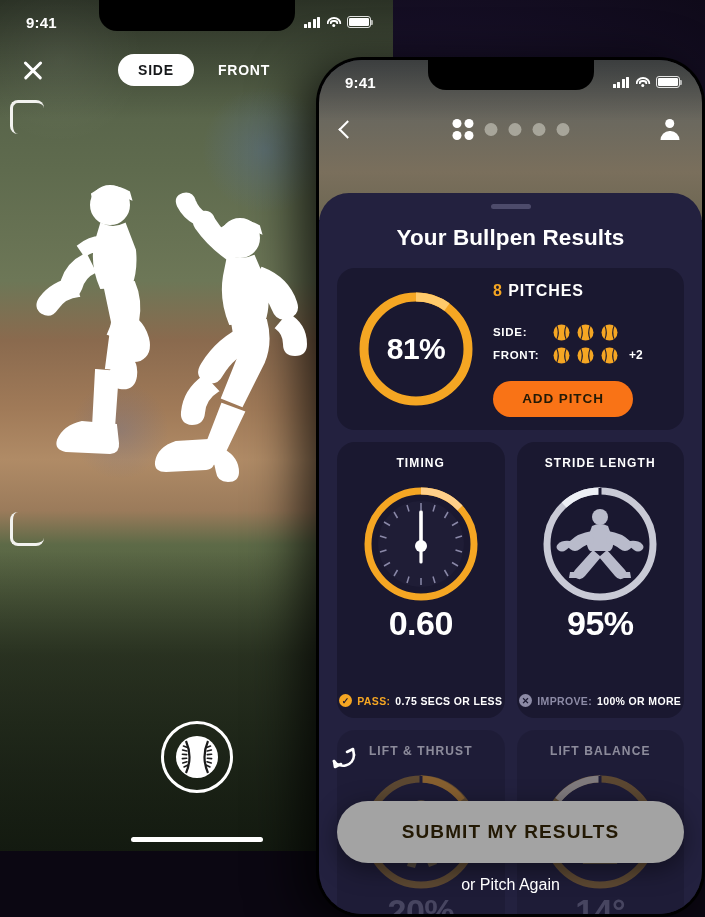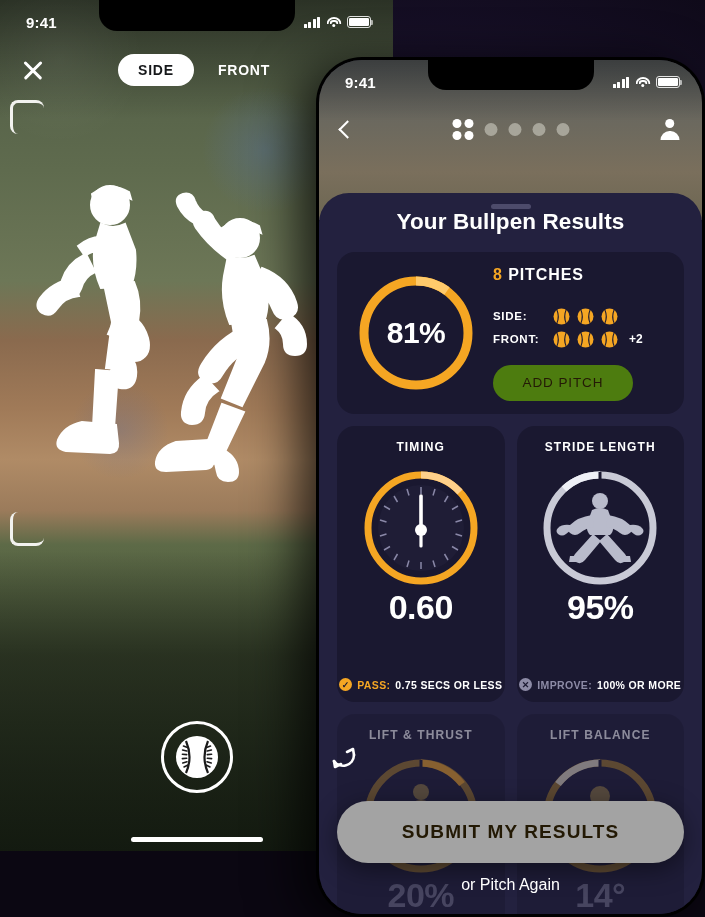--- a/index.html
+++ b/index.html
@@ -104,39 +104,39 @@
   .person { margin-left: auto; width: 21px; height: 21px; position: relative; cursor: pointer; }
   .person b { position: absolute; left: 50%; transform: translateX(-50%); background: #fff; }
   .person b:nth-child(1) { top: 0; width: 9.5px; height: 9.5px; border-radius: 50%; }
   .person b:nth-child(2) { bottom: 0; width: 19px; height: 9px; border-radius: 10px 10px 0 0; }
 
   .sheet { position: absolute; left: 0; right: 0; top: 133px; bottom: 0;
     background: #23213f; border-radius: 30px 30px 0 0; padding: 0 18px; }
   .grabber { width: 40px; height: 5px; border-radius: 3px; background: #4d4b6b;
     margin: 11px auto 0; }
   .sheet-title { text-align: center; color: #fff; font-size: 22.5px; font-weight: bold;
-    letter-spacing: .1px; }
+    margin-top: 16px; letter-spacing: .1px; }
 
   .card { background: #1a1830; border-radius: 18px; }
   .summary { margin-top: 17px; height: 162px; display: flex; align-items: center;
     padding: 0 16px 0 18px; gap: 16px; }
   .ring-wrap { position: relative; width: 122px; height: 122px; flex: none; }
   .ring-val { position: absolute; inset: 0; display: flex; align-items: center;
     justify-content: center; color: #fff; font-size: 30px; font-weight: bold; letter-spacing: -.5px; }
   .sm-right { flex: 1; }
   .pitch-line { font-size: 16px; font-weight: bold; letter-spacing: .9px; color: #fff; }
   .pitch-line .n { color: #f5a623; }
   .rowset { margin-top: 24px; }
   .prow { display: flex; align-items: center; gap: 8px; margin-bottom: 6px; }
   .plab { font-size: 11.5px; font-weight: bold; letter-spacing: .7px; color: #fff; width: 52px; }
   .balls { display: flex; gap: 7px; align-items: center; }
   .plus { font-size: 12px; font-weight: bold; color: #fff; margin-left: 3px; }
   .btn-add { margin-top: 11px; width: 140px; height: 36px; border: none; cursor: pointer;
-    background: #4d7c0f; color: #241a06; border-radius: 19px;
-    font-family: inherit; font-size: 13.5px; font-weight: normal; letter-spacing: .9px; }
+    background: #f97316; color: #241a06; border-radius: 19px;
+    font-family: inherit; font-size: 13.5px; font-weight: bold; letter-spacing: .9px; }
 
   .grid2 { display: grid; grid-template-columns: 1fr 1fr; gap: 12px; margin-top: 12px; }
   .metric { height: 276px; padding: 14px 10px 0; text-align: center; position: relative; }
   .m-title { font-size: 12px; font-weight: bold; letter-spacing: 1.1px; color: #fff; }
   .m-gauge { margin: 14px auto 0; width: 120px; height: 120px; position: relative; }
   .m-val { font-size: 34px; font-weight: bold; color: #fff; letter-spacing: -.5px; }
   .m-foot { position: absolute; left: 0; right: 0; bottom: 11px;
     display: flex; align-items: center; justify-content: center; gap: 5px;
     font-size: 10.5px; font-weight: bold; letter-spacing: .35px; }
   .fi { width: 13px; height: 13px; border-radius: 50%; display: flex;

